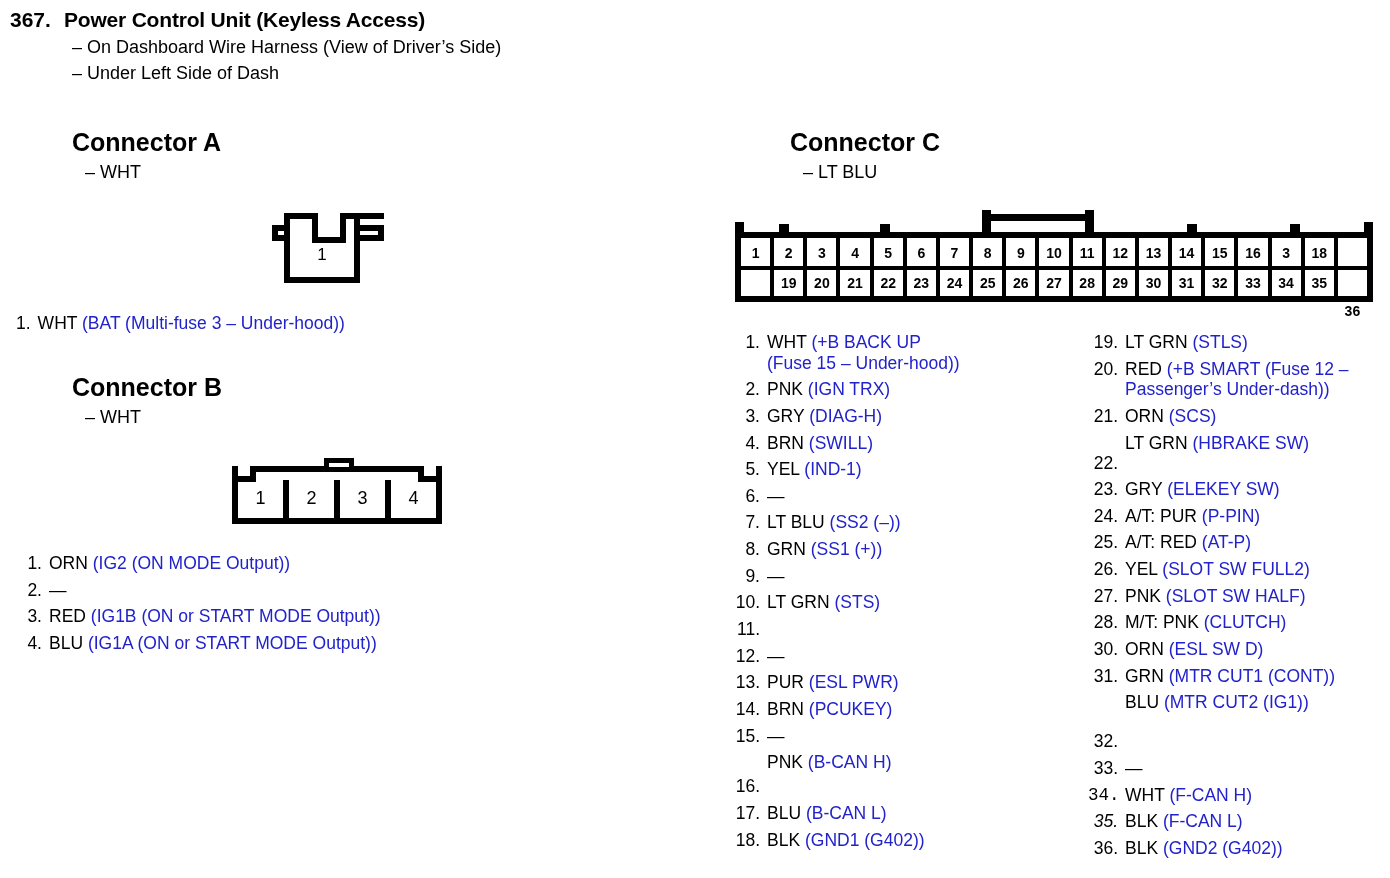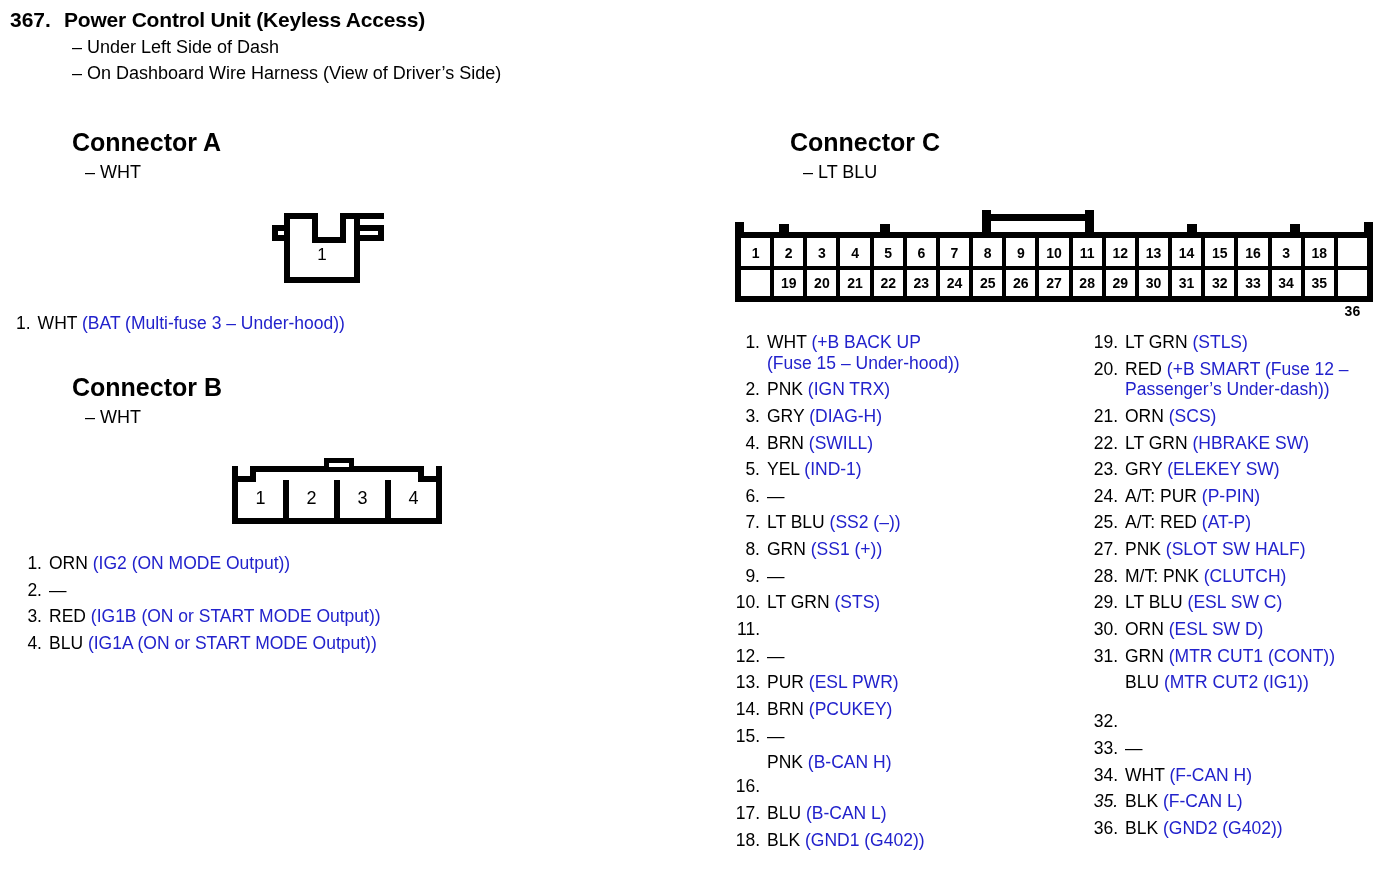--- a/index.html
+++ b/index.html
@@ -282,22 +282,22 @@
   #connC-list-right { position: absolute; left: 1088px; top: 332px; width: 300px; }
 </style>
 </head>
 <body>
 
 <div id="header">
   <div class="title-row">
     <span class="num">367.</span>
     <span class="title">Power Control Unit (Keyless Access)</span>
   </div>
+  <div class="sub">– On Dashboard Wire Harness (View of Driver’s Side)</div>
   <div class="sub">– Under Left Side of Dash</div>
-  <div class="sub">– On Dashboard Wire Harness (View of Driver’s Side)</div>
 </div>
 
 <div id="connA-head">
   <div class="conn-title">Connector A</div>
   <div class="conn-color">– WHT</div>
 </div>
 
 <div id="connA-art">
   <div class="toprail"></div>
   <div class="notch-l"></div>
@@ -497,65 +497,65 @@
     </div>
     <div class="pin-row">
       <span class="pin-num" style="width: 30px;">20.</span>
       <span class="pin-text"><span>RED</span> <span class="blue">(+B SMART (Fuse 12 –</span><br><span class="blue">Passenger’s Under-dash))</span></span>
     </div>
     <div class="pin-row">
       <span class="pin-num" style="width: 30px;">21.</span>
       <span class="pin-text"><span>ORN</span> <span class="blue">(SCS)</span></span>
     </div>
     <div class="pin-row">
-      <span class="pin-num" style="width: 30px;">22.</span>
+      <span class="pin-num" style="width: 30px; margin-top: 20px;">22.</span>
       <span class="pin-text"><span>LT GRN</span> <span class="blue">(HBRAKE SW)</span></span>
     </div>
     <div class="pin-row">
       <span class="pin-num" style="width: 30px;">23.</span>
       <span class="pin-text"><span>GRY</span> <span class="blue">(ELEKEY SW)</span></span>
     </div>
     <div class="pin-row">
       <span class="pin-num" style="width: 30px;">24.</span>
       <span class="pin-text"><span>A/T: PUR</span> <span class="blue">(P-PIN)</span></span>
     </div>
     <div class="pin-row">
       <span class="pin-num" style="width: 30px;">25.</span>
       <span class="pin-text"><span>A/T: RED</span> <span class="blue">(AT-P)</span></span>
     </div>
     <div class="pin-row">
+      <span class="pin-num" style="width: 30px;">26.</span>
+      <span class="pin-text"><span>YEL</span> <span class="blue">(SLOT SW FULL2)</span></span>
+    </div>
+    <div class="pin-row">
       <span class="pin-num" style="width: 30px;">27.</span>
       <span class="pin-text"><span>PNK</span> <span class="blue">(SLOT SW HALF)</span></span>
     </div>
     <div class="pin-row">
       <span class="pin-num" style="width: 30px;">28.</span>
       <span class="pin-text"><span>M/T: PNK</span> <span class="blue">(CLUTCH)</span></span>
     </div>
     <div class="pin-row">
-      <span class="pin-num" style="width: 30px;">29.</span>
-      <span class="pin-text"><span>LT BLU</span> <span class="blue">(ESL SW C)</span></span>
-    </div>
-    <div class="pin-row">
       <span class="pin-num" style="width: 30px;">30.</span>
       <span class="pin-text"><span>ORN</span> <span class="blue">(ESL SW D)</span></span>
     </div>
     <div class="pin-row">
       <span class="pin-num" style="width: 30px;">31.</span>
       <span class="pin-text"><span>GRN</span> <span class="blue">(MTR CUT1 (CONT))</span></span>
     </div>
     <div class="pin-row">
       <span class="pin-num" style="width: 30px; margin-top: 39px;">32.</span>
       <span class="pin-text"><span>BLU</span> <span class="blue">(MTR CUT2 (IG1))</span></span>
     </div>
     <div class="pin-row">
       <span class="pin-num" style="width: 30px;">33.</span>
       <span class="pin-text"><span>—</span></span>
     </div>
     <div class="pin-row">
-      <span class="pin-num" style="width: 30px;">34.</span>
+      <span class="pin-num" style="width: 30px; font-family: Liberation Mono, monospace;">34.</span>
       <span class="pin-text"><span>WHT</span> <span class="blue">(F-CAN H)</span></span>
     </div>
     <div class="pin-row">
       <span class="pin-num" style="width: 30px; font-style: italic;">35.</span>
       <span class="pin-text"><span>BLK</span> <span class="blue">(F-CAN L)</span></span>
     </div>
     <div class="pin-row">
       <span class="pin-num" style="width: 30px;">36.</span>
       <span class="pin-text"><span>BLK</span> <span class="blue">(GND2 (G402))</span></span>
     </div>

